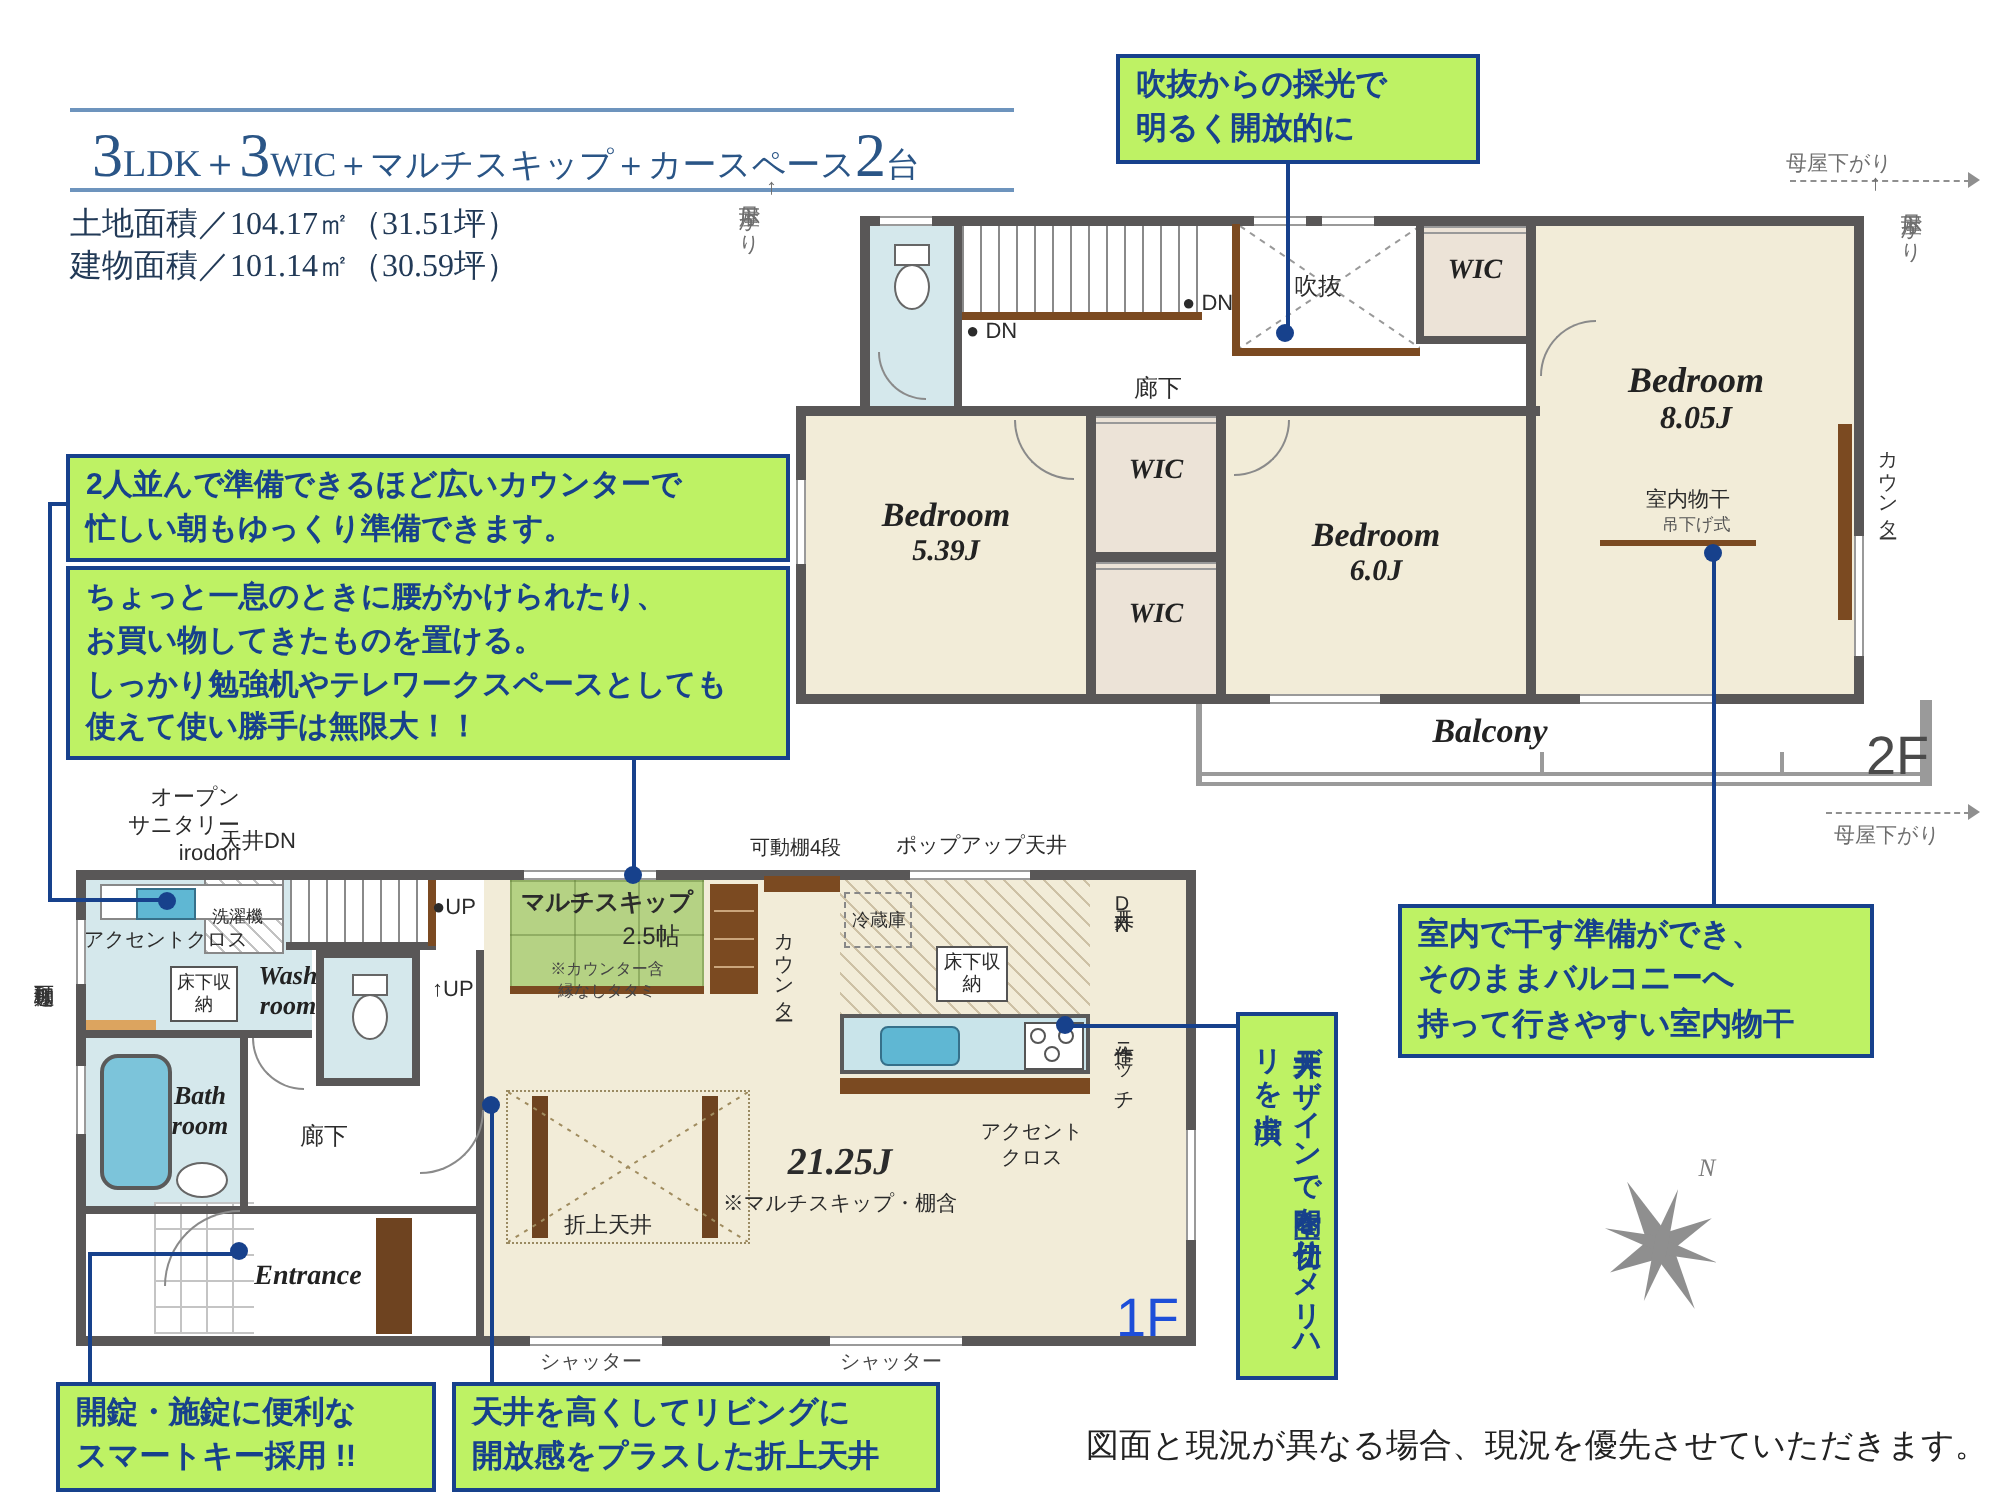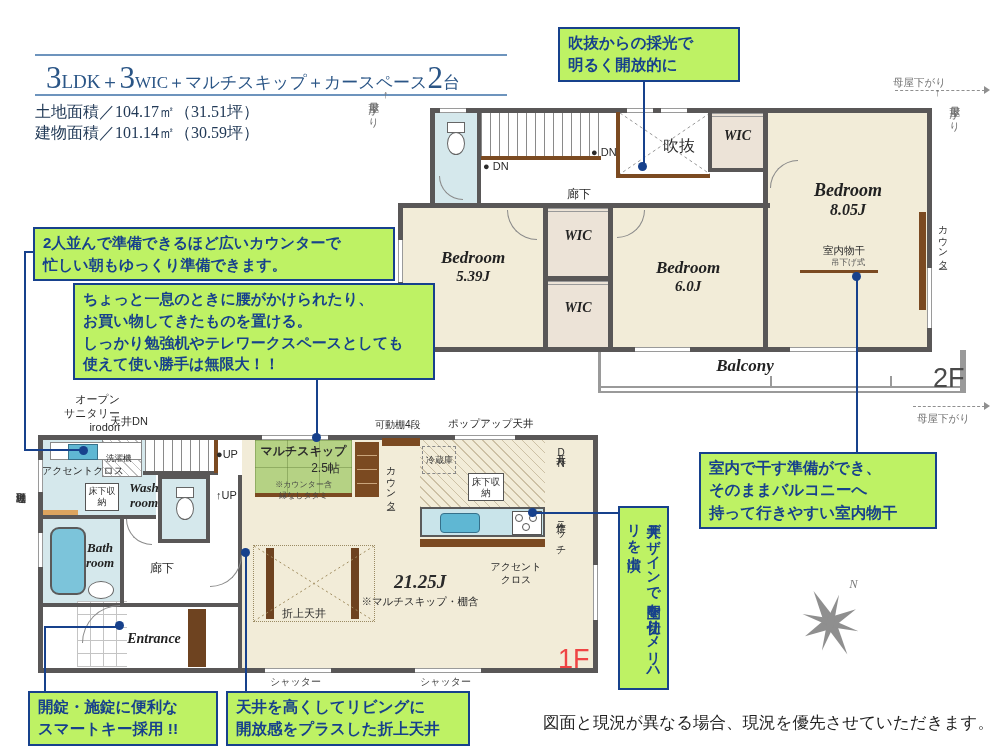--- a/index.html
+++ b/index.html
@@ -51,21 +51,21 @@
     <span style="font-size:31px;">3</span><span style="font-size:19px;">LDK＋</span><span style="font-size:31px;">3</span><span style="font-size:17px;">WIC＋マルチスキップ＋カースペース</span><span style="font-size:31px;">2</span><span style="font-size:17px;">台</span>
   </div>
   <div class="hline" style="left:35px;top:94px;width:472px;"></div>
   <div class="abs" style="left:35px;top:102px;font-size:16px;color:#223a57;font-family:'Liberation Serif',serif;z-index:10;">土地面積／104.17㎡（31.51坪）</div>
   <div class="abs" style="left:35px;top:123px;font-size:16px;color:#223a57;font-family:'Liberation Serif',serif;z-index:10;">建物面積／101.14㎡（30.59坪）</div>
 
   <div class="callout" style="left:558px;top:27px;width:162px;">吹抜からの採光で
 明るく開放的に</div>
   <div class="callout" style="left:33px;top:227px;width:342px;font-size:15px;">2人並んで準備できるほど広いカウンターで
 忙しい朝もゆっくり準備できます。</div>
-  <div class="callout" style="left:33px;top:283px;width:342px;font-size:15px;margin-left:40px;">ちょっと一息のときに腰がかけられたり、
+  <div class="callout" style="left:33px;top:283px;width:342px;font-size:15px;">ちょっと一息のときに腰がかけられたり、
 お買い物してきたものを置ける。
 しっかり勉強机やテレワークスペースとしても
 使えて使い勝手は無限大！！</div>
   <div class="callout" style="left:699px;top:452px;width:218px;">室内で干す準備ができ、
 そのままバルコニーへ
 持って行きやすい室内物干</div>
   <div class="callout vtext" style="left:618px;top:506px;height:168px;font-size:14px;line-height:1.4;padding:6px 4px;letter-spacing:0;">天井デザインで空間を仕切りメリハリを演出</div>
   <div class="callout" style="left:28px;top:691px;width:170px;">開錠・施錠に便利な
 スマートキー採用 !!</div>
   <div class="callout" style="left:226px;top:691px;width:224px;">天井を高くしてリビングに
@@ -137,21 +137,21 @@
     <div class="win" style="left:240px;top:247px;width:55px;height:5px;"></div>
     <div class="win" style="left:395px;top:247px;width:68px;height:5px;"></div>
     <div class="win" style="left:532px;top:168px;width:5px;height:60px;border:0;border-left:1px solid #9a9a9a;border-right:1px solid #9a9a9a;"></div>
 
     <div class="arc arc-bl" style="left:112px;top:110px;width:30px;height:30px;"></div>
     <div class="arc arc-br" style="left:222px;top:110px;width:28px;height:28px;"></div>
     <div class="arc arc-tl" style="left:375px;top:60px;width:28px;height:28px;"></div>
 
     <div class="lbl" style="left:88px;top:60px;">● <span>DN</span></div>
     <div class="lbl" style="left:196px;top:46px;">● <span>DN</span></div>
-    <div class="lbl" style="left:268px;top:36px;font-size:16px;z-index:9;">吹抜</div>
+    <div class="lbl" style="left:252px;top:36px;font-size:12px;z-index:9;">吹抜</div>
     <div class="lbl" style="left:172px;top:87px;font-size:12px;">廊下</div>
     <div class="roomname" style="left:317px;top:28px;width:51px;font-size:14px;">WIC</div>
     <div class="roomname" style="left:153px;top:128px;width:60px;font-size:14px;">WIC</div>
     <div class="roomname" style="left:153px;top:200px;width:60px;font-size:14px;">WIC</div>
     <div class="roomname" style="left:18px;top:148px;width:120px;font-size:17px;">
       <div>Bedroom</div>
       <div style="font-size:15px;">5.39J</div>
     </div>
     <div class="roomname" style="left:228px;top:158px;width:130px;font-size:17px;">
       <div>Bedroom</div>
@@ -291,21 +291,21 @@
 クロス</div>
     <div class="lbl" style="left:120px;top:146px;font-size:12px;">廊下</div>
     <div class="roomname" style="left:92px;top:216px;width:64px;font-size:14px;">Entrance</div>
     <div class="abs" style="left:330px;top:156px;width:120px;text-align:center;z-index:9;">
       <div class="serif" style="font-size:19px;">21.25J</div>
       <div style="font-size:10.5px;margin-top:2px;">※マルチスキップ・棚含</div>
     </div>
     <div class="lbl" style="left:252px;top:192px;font-size:11px;z-index:9;">折上天井</div>
     <div class="lbl" style="left:240px;top:261px;font-size:10px;color:#444;">シャッター</div>
     <div class="lbl" style="left:390px;top:261px;font-size:10px;color:#444;">シャッター</div>
-    <div class="lbl" style="left:528px;top:228px;font-size:27px;color:#ef4444;">1F</div>
+    <div class="lbl" style="left:528px;top:228px;font-size:27px;color:#1d4ed8;">1F</div>
     <div class="arc arc-br" style="left:180px;top:140px;width:32px;height:32px;"></div>
     <div class="arc arc-bl" style="left:96px;top:104px;width:26px;height:26px;"></div>
   </div>
 
   <div class="abs" style="left:788px;top:575px;width:90px;height:95px;z-index:10;">
     <svg width="90" height="95" viewBox="0 0 100 105">
       <g transform="rotate(-28 50 58)" fill="#8f8f8f">
         <polygon points="50,12 56.5,50 50,92 43.5,50"></polygon>
         <polygon points="18,52 48,45.5 82,52 48,58.5"></polygon>
         <polygon points="27,29 50,46 73,75 50,58"></polygon>

